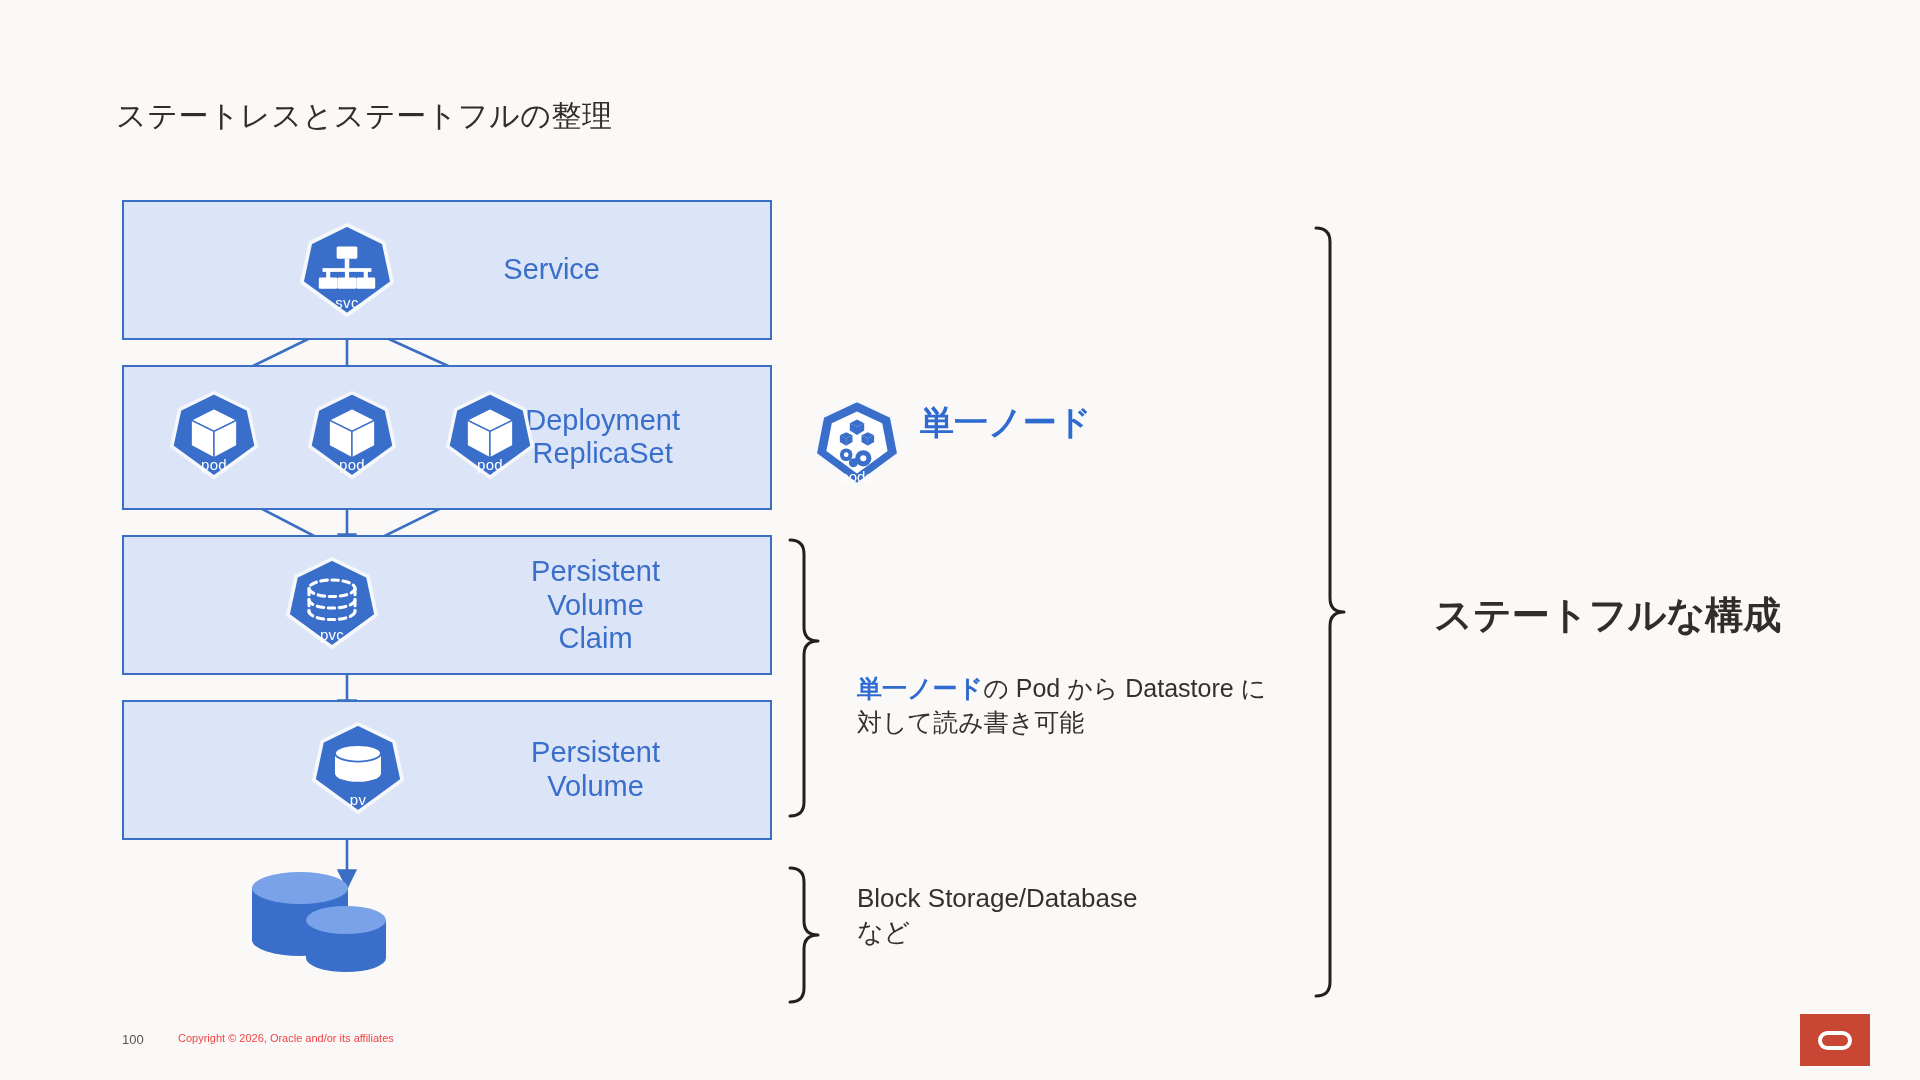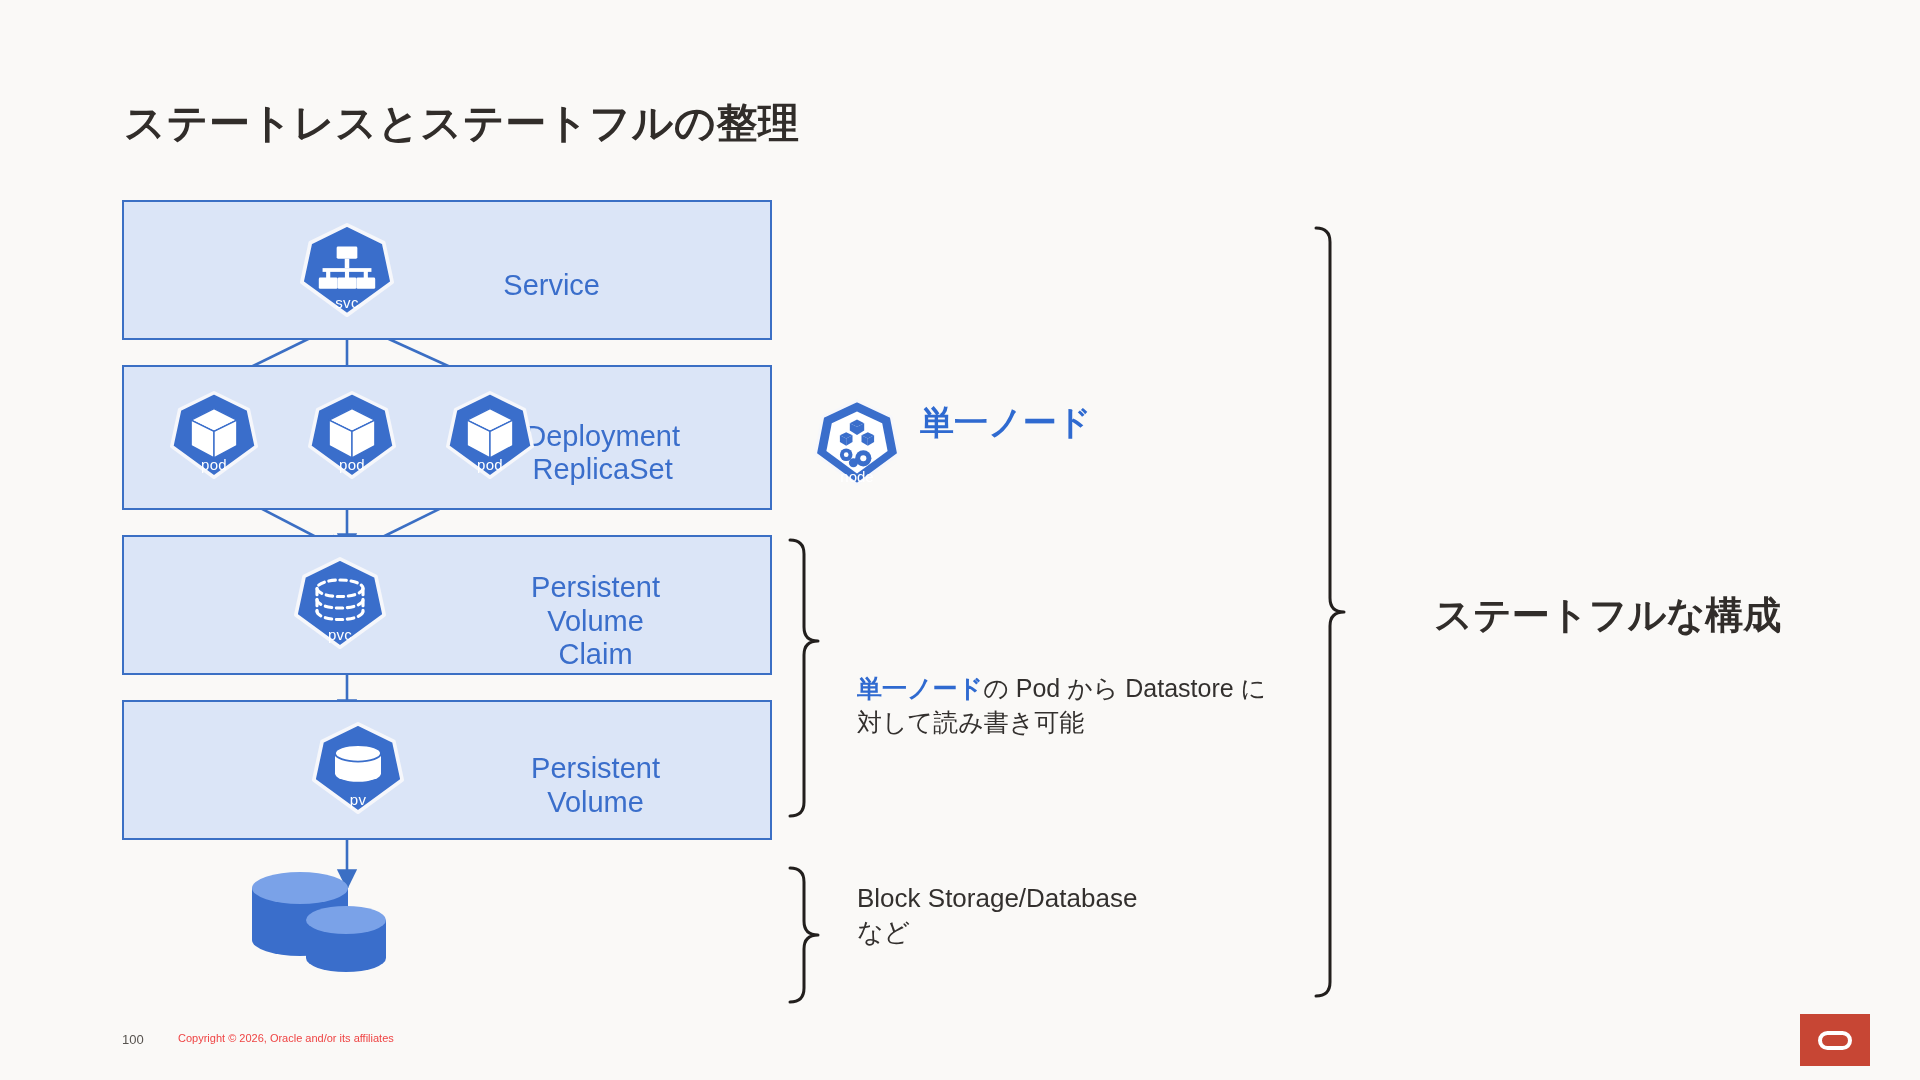--- a/index.html
+++ b/index.html
@@ -7,43 +7,42 @@
     width:1920px;height:1080px;
     background:#faf9f7;
     font-family:"Liberation Sans","DejaVu Sans",sans-serif;
     overflow:hidden;
     position:relative;
   }
   .slide{position:absolute;inset:0;}
 
   
   .title{
-    position:absolute;left:124px;top:96px;
-    font-size:41px;font-weight:bold;color:#312d2a;
+    position:absolute;left:116px;top:96px;
+    font-size:30px;font-weight:normal;color:#312d2a;
     letter-spacing:.5px;white-space:nowrap;
   }
 
   
   .row{
     position:absolute;left:122px;
     width:650px;
     background:#dbe5f7;
     border:2px solid #3b6fc4;
     box-sizing:border-box;
   }
   .row-label{
     position:absolute;right:28px;top:50%;
     transform:translateY(-50%);
     text-align:center;
     color:#3a6ecb;
     font-size:29px;
     line-height:1.16;
     white-space:pre-line;
     font-weight:400;
-    margin-top:16px;
   }
   #row-service{top:200px;height:140px;}
   #row-deploy {top:365px;height:145px;}
   #row-pvc    {top:535px;height:140px;}
   #row-pv     {top:700px;height:140px;}
   #row-ds     {top:865px;height:140px;}
 
   #row-service .row-label{right:170px;}
   #row-deploy  .row-label{right:90px;}
   #row-pvc     .row-label{right:110px;}
@@ -62,21 +61,21 @@
   .node-cap{
     position:absolute;left:0;right:0;bottom:4px;
     text-align:center;color:#fff;font-size:15px;
     pointer-events:none;
   }
 
   #icon-svc {left:300px;top:222px;width:94px;height:96px;}
   #icon-pod1{left:170px;top:390px;width:88px;height:90px;}
   #icon-pod2{left:308px;top:390px;width:88px;height:90px;}
   #icon-pod3{left:446px;top:390px;width:88px;height:90px;}
-  #icon-pvc {left:294px;top:556px;width:92px;height:94px;}
+  #icon-pvc {left:286px;top:556px;width:92px;height:94px;}
   #icon-pv  {left:312px;top:721px;width:92px;height:94px;}
   #icon-ds  {left:248px;top:862px;width:165px;height:118px;}
   #icon-node{left:812px;top:397px;width:90px;height:92px;}
 
   
   #arrows{position:absolute;left:0;top:0;width:1920px;height:1080px;pointer-events:none;}
 
   
   .node-text{
     position:absolute;left:920px;top:400px;

